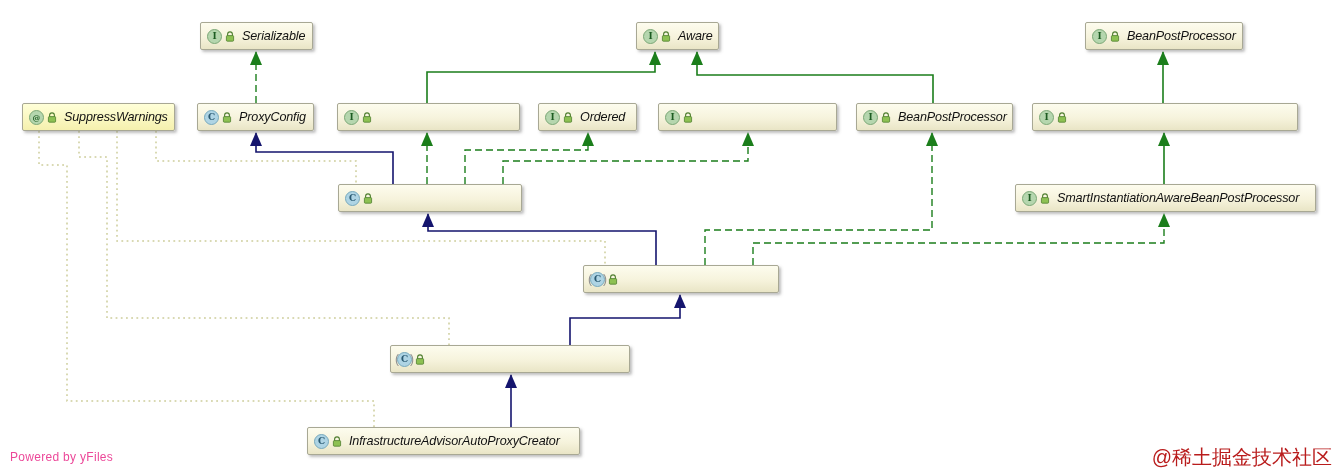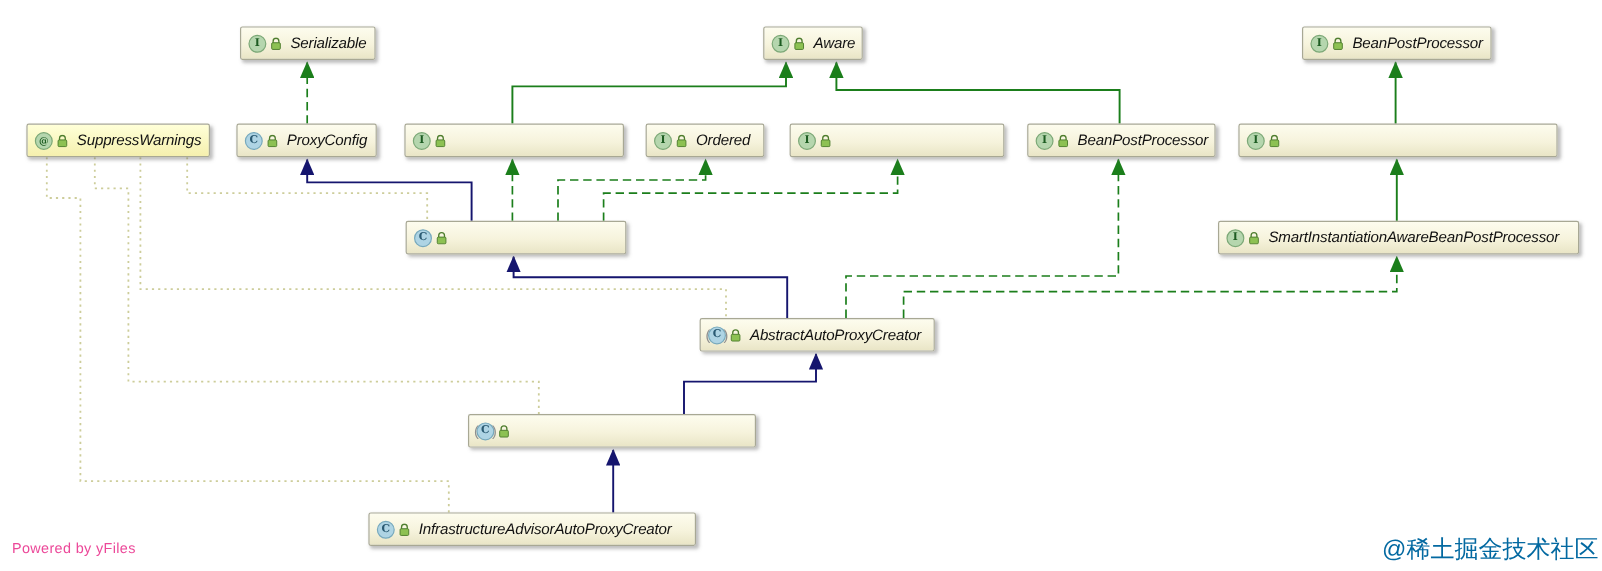--- a/index.html
+++ b/index.html
@@ -34,21 +34,21 @@
   }
   .ic-int{background:var(--ic-green);border:1px solid #7ca877;color:#1d5c22;}
   .ic-cls{background:var(--ic-blue);border:1px solid #77a9bd;color:#2a5a72;}
   .ic-ann{background:var(--ic-green);border:1px solid #7ca877;color:#1d5c22;font-size:8px;}
   .paren{color:#8f8f8f;font-size:12px;line-height:13px;margin:0 -2px;}
   .iconwrap{display:inline-flex;align-items:center;gap:3px;flex:0 0 auto;margin-right:3px;}
   #powered{
     position:absolute;left:10px;top:450px;font-size:12px;color:#ec4899;letter-spacing:.3px;
   }
   #watermark{
-    position:absolute;right:3px;top:444px;font-size:20px;color:#0369a1;
+    position:absolute;right:3px;top:444px;font-size:20px;color:#b91c1c;
   }
 </style>
 </head>
 <body>
 
 <div id="canvas">
   <svg id="edges">
     <defs>
       <marker id="mGreen" markerUnits="userSpaceOnUse" markerWidth="14" markerHeight="12" refX="13" refY="6" orient="auto">
         <path id="mGreenPath" d="M0,0 L14,6 L0,12 z" fill="#1b7e1b"></path>
@@ -201,21 +201,20 @@
           <span style="display:inline-flex;align-items:center;">
             <span class="paren">(</span>
             <span class="circ ic-cls">C</span>
             <span class="paren">)</span>
           </span>
           <svg width="10" height="11" viewBox="0 0 10 11">
             <path d="M2.6 5 V3.3 a2.4 2.4 0 0 1 4.8 0 V5" fill="none" stroke="#4e7d2e" stroke-width="1.1"></path>
             <rect x="1.4" y="4.6" width="7.2" height="5.6" rx="0.9" fill="#8dc153" stroke="#4e7d2e" stroke-width="0.8"></rect>
           </svg>
         </span>
-        <span class="label">AbstractAutoProxyCreator</span>
       </div>
       <div class="node" style="left: 390px; top: 345px; width: 240px;">
         <span class="iconwrap">
           <span style="display:inline-flex;align-items:center;">
             <span class="paren">(</span>
             <span class="circ ic-cls">C</span>
             <span class="paren">)</span>
           </span>
           <svg width="10" height="11" viewBox="0 0 10 11">
             <path d="M2.6 5 V3.3 a2.4 2.4 0 0 1 4.8 0 V5" fill="none" stroke="#4e7d2e" stroke-width="1.1"></path>

